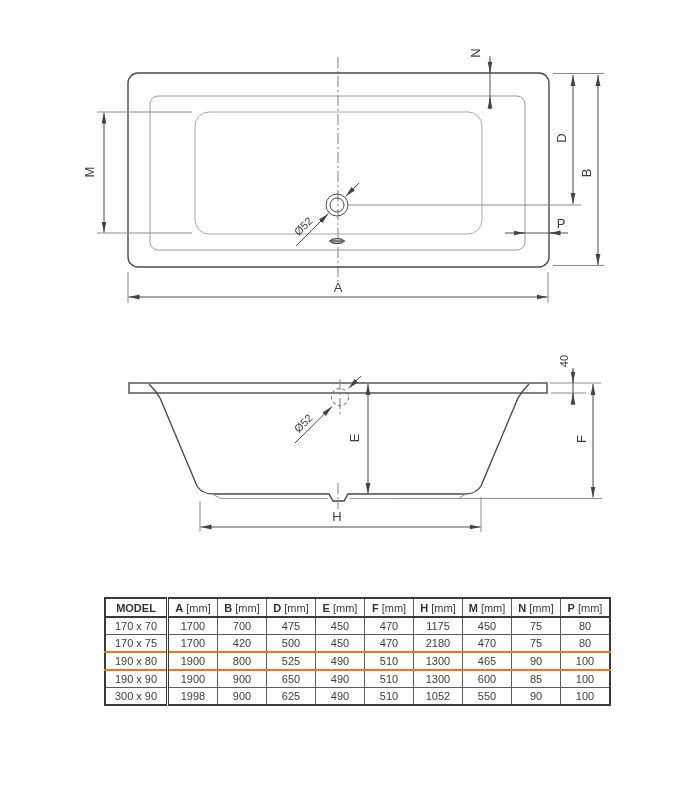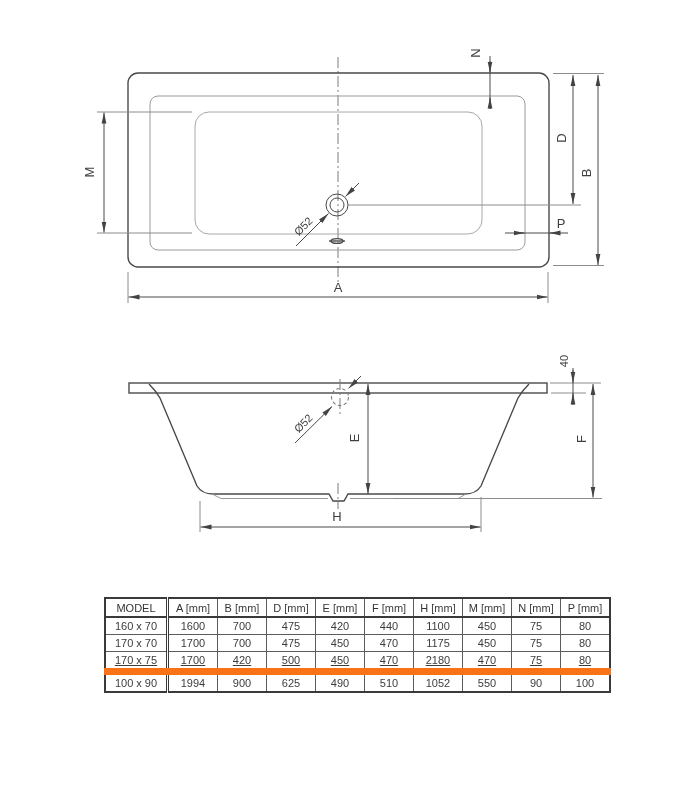--- a/index.html
+++ b/index.html
@@ -20,25 +20,25 @@
   .dashed{stroke:#7a7a7a;fill:none;stroke-width:1.1;stroke-dasharray:3.5 2.5;}
 
   .table-wrap{position:absolute;left:104px;top:597px;}
   table{border-collapse:collapse;border:2px solid #3a3a3a;table-layout:fixed;}
   th,td{
     border:1px solid #5c5c5c;text-align:center;vertical-align:middle;
     font-size:11px;color:#3c3c3c;padding:0 2px;height:16px;
     font-weight:normal;white-space:nowrap;
   }
   th{height:17px;}
-  th b{font-weight:normal;color:#333;}
+  th b{font-weight:bold;color:#333;}
   th:first-child,td:first-child{border-right:3px double #3a3a3a;width:56px;}
   th:not(:first-child),td:not(:first-child){width:44px;}
   thead th{border-bottom:2px solid #3a3a3a;}
-  tr.group-end td{border-bottom:7px solid #f97316;text-decoration:underline;}
+  tr.group-end td{border-bottom:2px solid #f97316;}
 </style>
 </head>
 <body>
 
 <div class="canvas">
 
   <svg width="699" height="570" viewBox="0 0 699 570">
     <defs>
       <marker id="arr" viewBox="0 0 11 6" refX="11" refY="3" markerWidth="11" markerHeight="6" markerUnits="userSpaceOnUse" orient="auto-start-reverse">
         <path d="M0,0.6 L11,3 L0,5.4 z" fill="#434343"></path>
@@ -163,32 +163,20 @@
             <th><b>D</b> [mm]</th>
             <th><b>E</b> [mm]</th>
             <th><b>F</b> [mm]</th>
             <th><b>H</b> [mm]</th>
             <th><b>M</b> [mm]</th>
             <th><b>N</b> [mm]</th>
             <th><b>P</b> [mm]</th>
           </tr>
         </thead>
       <tbody>
-          <tr>
-            <td>160 x 70</td>
-            <td>1600</td>
-            <td>700</td>
-            <td>475</td>
-            <td>420</td>
-            <td>440</td>
-            <td>1100</td>
-            <td>450</td>
-            <td>75</td>
-            <td>80</td>
-          </tr>
           <tr>
             <td>170 x 70</td>
             <td>1700</td>
             <td>700</td>
             <td>475</td>
             <td>450</td>
             <td>470</td>
             <td>1175</td>
             <td>450</td>
             <td>75</td>
@@ -199,23 +187,47 @@
             <td>1700</td>
             <td>420</td>
             <td>500</td>
             <td>450</td>
             <td>470</td>
             <td>2180</td>
             <td>470</td>
             <td>75</td>
             <td>80</td>
           </tr>
-          <tr>
-            <td>100 x 90</td>
-            <td>1994</td>
+          <tr class="group-end">
+            <td>190 x 80</td>
+            <td>1900</td>
+            <td>800</td>
+            <td>525</td>
+            <td>490</td>
+            <td>510</td>
+            <td>1300</td>
+            <td>465</td>
+            <td>90</td>
+            <td>100</td>
+          </tr>
+          <tr>
+            <td>190 x 90</td>
+            <td>1900</td>
+            <td>900</td>
+            <td>650</td>
+            <td>490</td>
+            <td>510</td>
+            <td>1300</td>
+            <td>600</td>
+            <td>85</td>
+            <td>100</td>
+          </tr>
+          <tr>
+            <td>300 x 90</td>
+            <td>1998</td>
             <td>900</td>
             <td>625</td>
             <td>490</td>
             <td>510</td>
             <td>1052</td>
             <td>550</td>
             <td>90</td>
             <td>100</td>
           </tr>
         </tbody>

